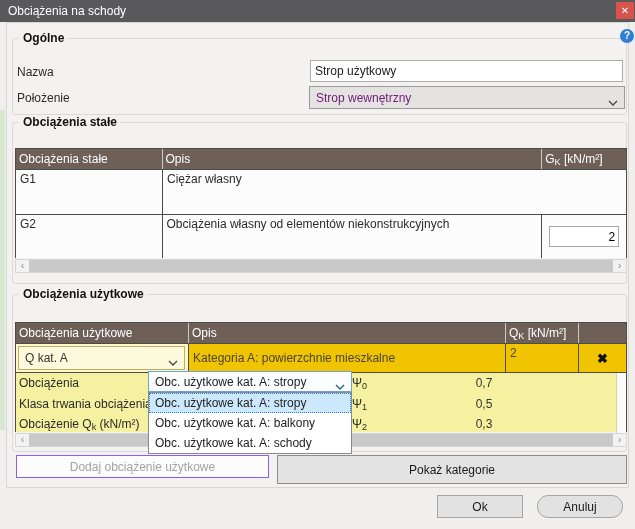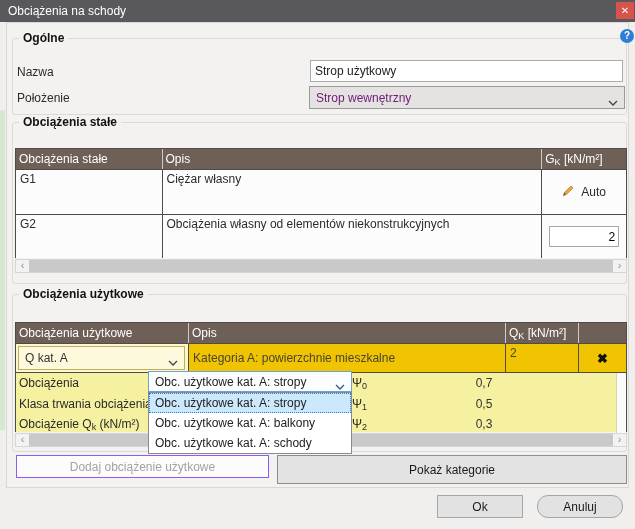--- a/index.html
+++ b/index.html
@@ -106,29 +106,20 @@
 
     <div class="tbl" style="left:2px; top:25px; width:612px; height:110px;">
       <div class="thead">
         <div class="hc" style="width:147px;">Obciążenia stałe</div>
         <div class="hc" style="width:381px;">Opis</div>
         <div class="hc" style="width:84px;"><span>G</span><span class="sub">K</span><span> [kN/m²]</span></div>
       </div>
       <div class="trow" style="height:45px;">
         <div class="c" style="width:147px;">G1</div>
         <div class="c" style="width:381px;">Ciężar własny</div>
-        <div class="c cell-center" style="width:84px;">
-          <span>
-            <svg viewBox="0 0 14 14" width="13" height="13">
-              <path d="M1.5 12.5 L2.6 9.2 L9.6 2.2 L11.8 4.4 L4.8 11.4 Z" fill="#eaa63c" stroke="#a8762a" stroke-width="0.7"></path>
-              <path d="M1.5 12.5 L2.6 9.2 L4.1 10.7 Z" fill="#5a4a34"></path>
-            </svg>
-          </span>
-          <span>Auto</span>
-        </div>
       </div>
       <div class="trow" style="height:44px;">
         <div class="c" style="width:147px;">G2</div>
         <div class="c" style="width:381px;">Obciążenia własny od elementów niekonstrukcyjnych</div>
         <div class="c cell-center" style="width:84px;">
           <input class="gk-input" value="2" style="">
         </div>
       </div>
     </div>
 

